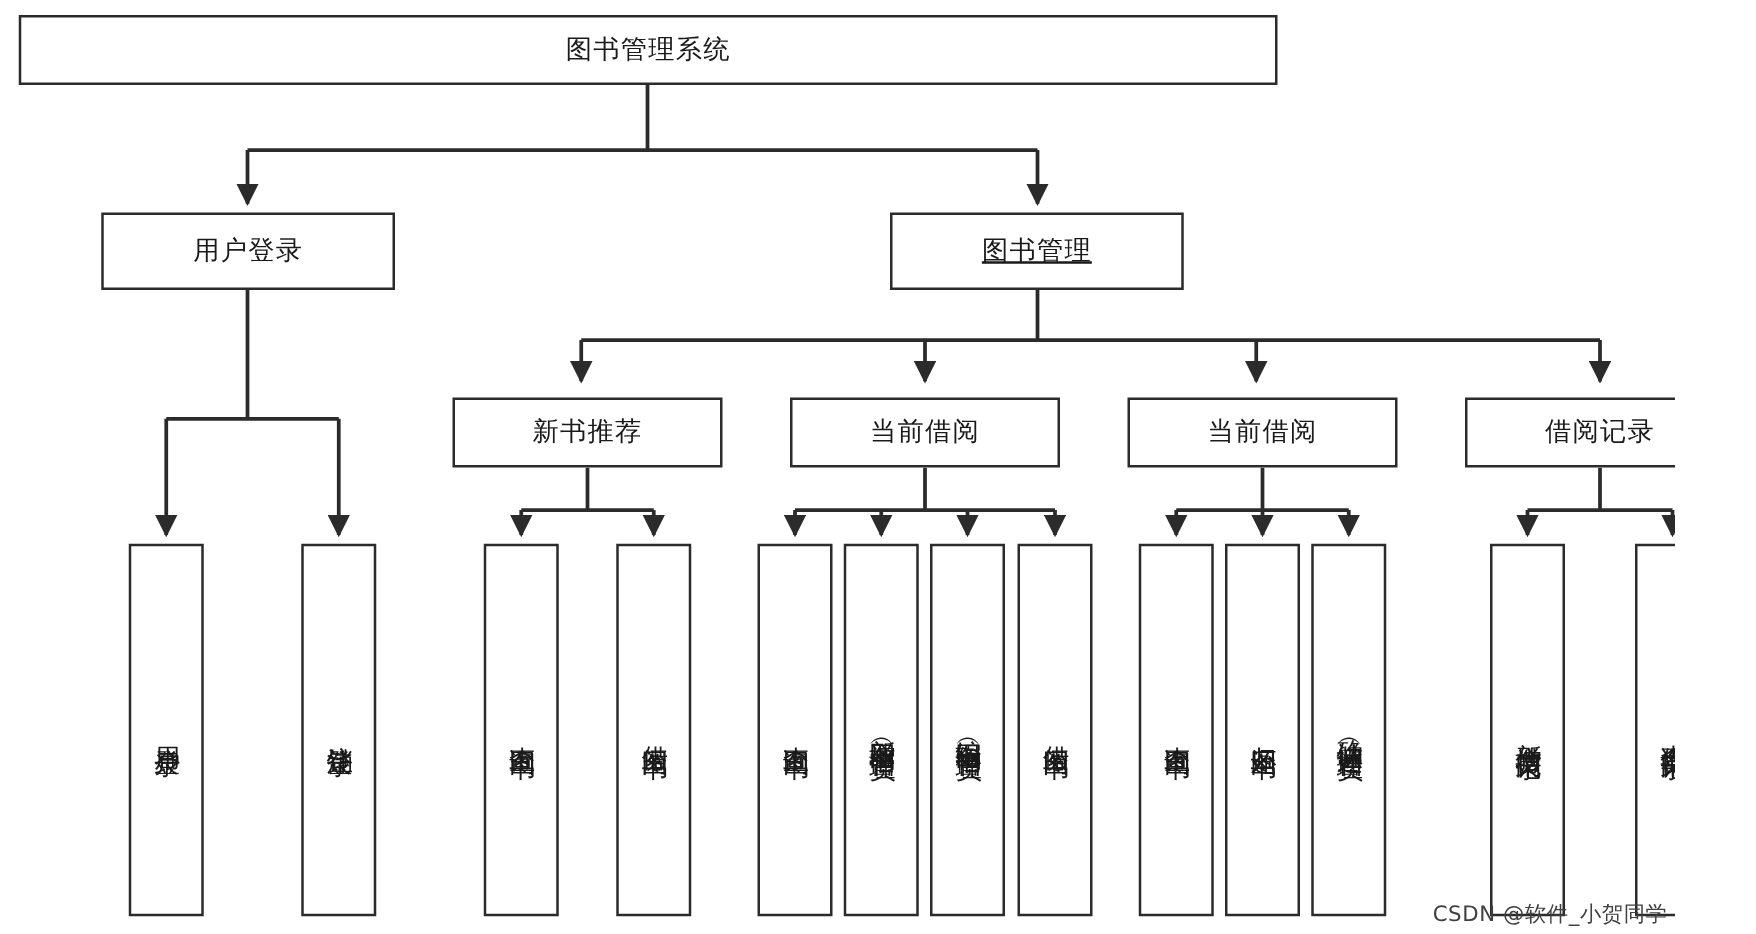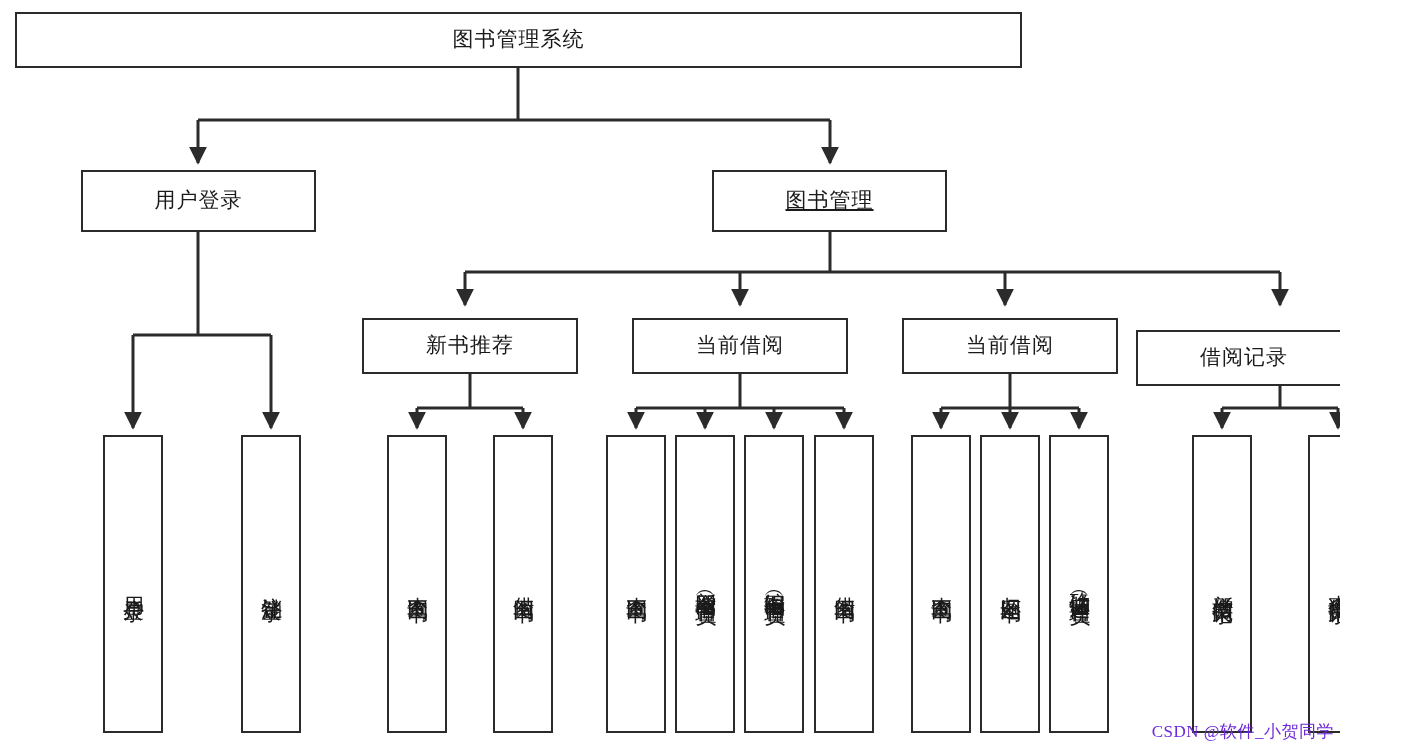--- a/index.html
+++ b/index.html
@@ -54,24 +54,23 @@
     text-orientation: upright;
     display: block;
     white-space: normal;
     max-height: 286px;
   }
   #watermark {
     position: absolute;
     right: 6px;
     bottom: 4px;
     font-size: 17px;
-    color: #6d28d9;
+    color: #404040;
     letter-spacing: 0.5px;
     white-space: nowrap;
-    font-family: Liberation Serif, serif;
   }
 </style>
 </head>
 <body>
 
 <div id="canvas">
 
   <svg id="wires" viewBox="0 0 1405 747">
     <defs>
       <marker id="arw" viewBox="0 0 10 10" refX="9" refY="5" markerWidth="6" markerHeight="6" orient="auto-start-reverse">
@@ -139,21 +138,21 @@
 
   <div class="node horiz" style="left:362px; top:318px; width:216px; height:56px;">
     <span>新书推荐</span>
   </div>
   <div class="node horiz" style="left:632px; top:318px; width:216px; height:56px;">
     <span>当前借阅</span>
   </div>
   <div class="node horiz" style="left:902px; top:318px; width:216px; height:56px;">
     <span>当前借阅</span>
   </div>
-  <div class="node horiz" style="left:1136px; top:318px; width:216px; height:56px;margin-top:12px;">
+  <div class="node horiz" style="left:1172px; top:318px; width:216px; height:56px;">
     <span>借阅记录</span>
   </div>
 
   <div class="node vert" style="left:103px; top:435px; width:60px; height:298px;">
     <span class="vtext">用户登录</span>
   </div>
   <div class="node vert" style="left:241px; top:435px; width:60px; height:298px;">
     <span class="vtext">注销登录</span>
   </div>
 

